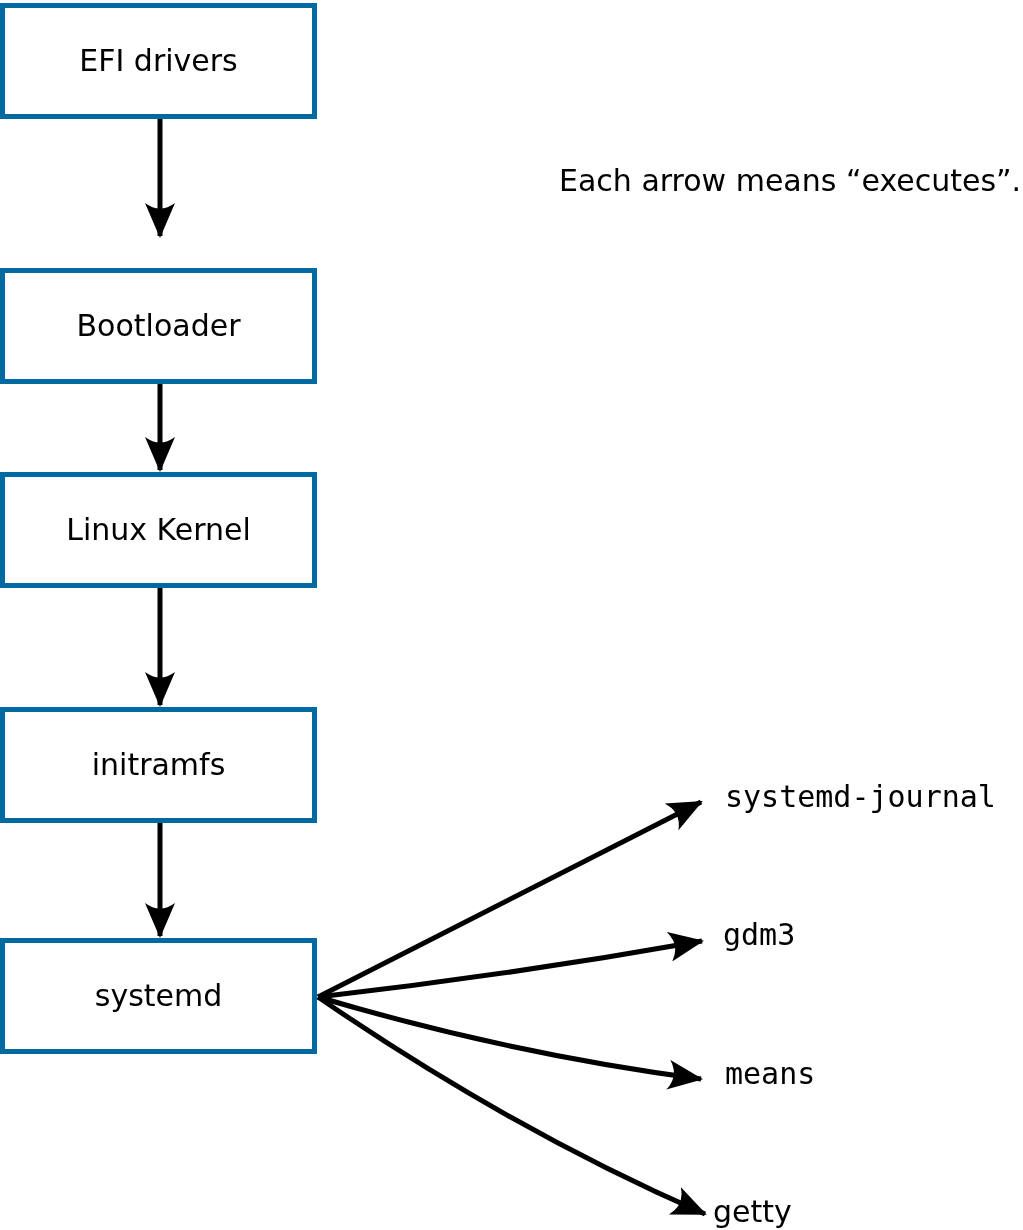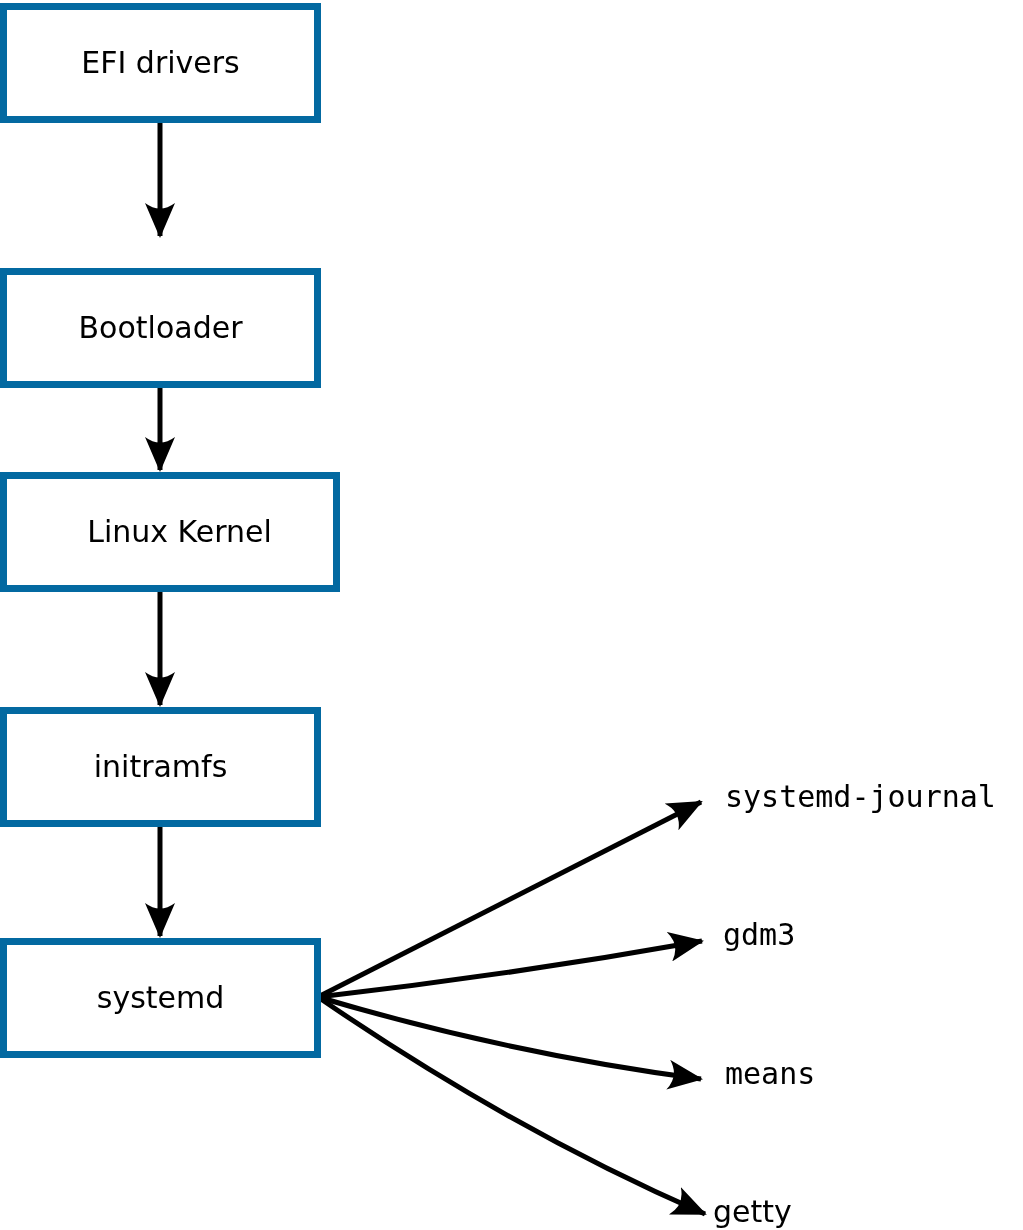--- a/index.html
+++ b/index.html
@@ -21,31 +21,31 @@
     left: 0;
     top: 0;
     width: 1023px;
     height: 1230px;
   }
   .flow-box {
     position: absolute;
     left: 0;
     width: 307px;           
     height: 106px;          
-    border: 7px solid #0369a1;
+    border: 5px solid #0369a1;
     background: #ffffff;
     display: flex;
     align-items: center;
     justify-content: center;
     font-size: 30px;
     line-height: 36px;
   }
   .box-1 { top: 3px; }
   .box-2 { top: 238px; margin-top: 30px; }
-  .box-3 { top: 472px; padding-left: 19px; }
+  .box-3 { top: 472px; }
   .box-4 { top: 707px; }
   .box-5 { top: 938px; }
 
   .fan-label {
     position: absolute;
     font-size: 30px;
     line-height: 36px;
     white-space: nowrap;
   }
   .label-mono {
@@ -89,20 +89,21 @@
     <path class="arrow-path" marker-end="url(#stealth-head)" d="M 160,354 L 160,470"></path>
     <path class="arrow-path" marker-end="url(#stealth-head)" d="M 160,588 L 160,705"></path>
     <path class="arrow-path" marker-end="url(#stealth-head)" d="M 160,823 L 160,936"></path>
 
     <path class="arrow-path" marker-end="url(#stealth-head)" d="M 318,997 L 701,802"></path>
     <path class="arrow-path" marker-end="url(#stealth-head)" d="M 318,997 Q 511,975 702,941"></path>
     <path class="arrow-path" marker-end="url(#stealth-head)" d="M 318,997 Q 510,1054 701,1079"></path>
     <path class="arrow-path" marker-end="url(#stealth-head)" d="M 318,997 Q 512,1130 705,1214"></path>
   </svg>
 
+  <div id="legend-text">Each arrow means “executes”.</div>
 
   <div class="flow-box box-1">
     <span>EFI drivers</span>
   </div>
   <div class="flow-box box-2">
     <span>Bootloader</span>
   </div>
   <div class="flow-box box-3">
     <span>Linux Kernel</span>
   </div>

